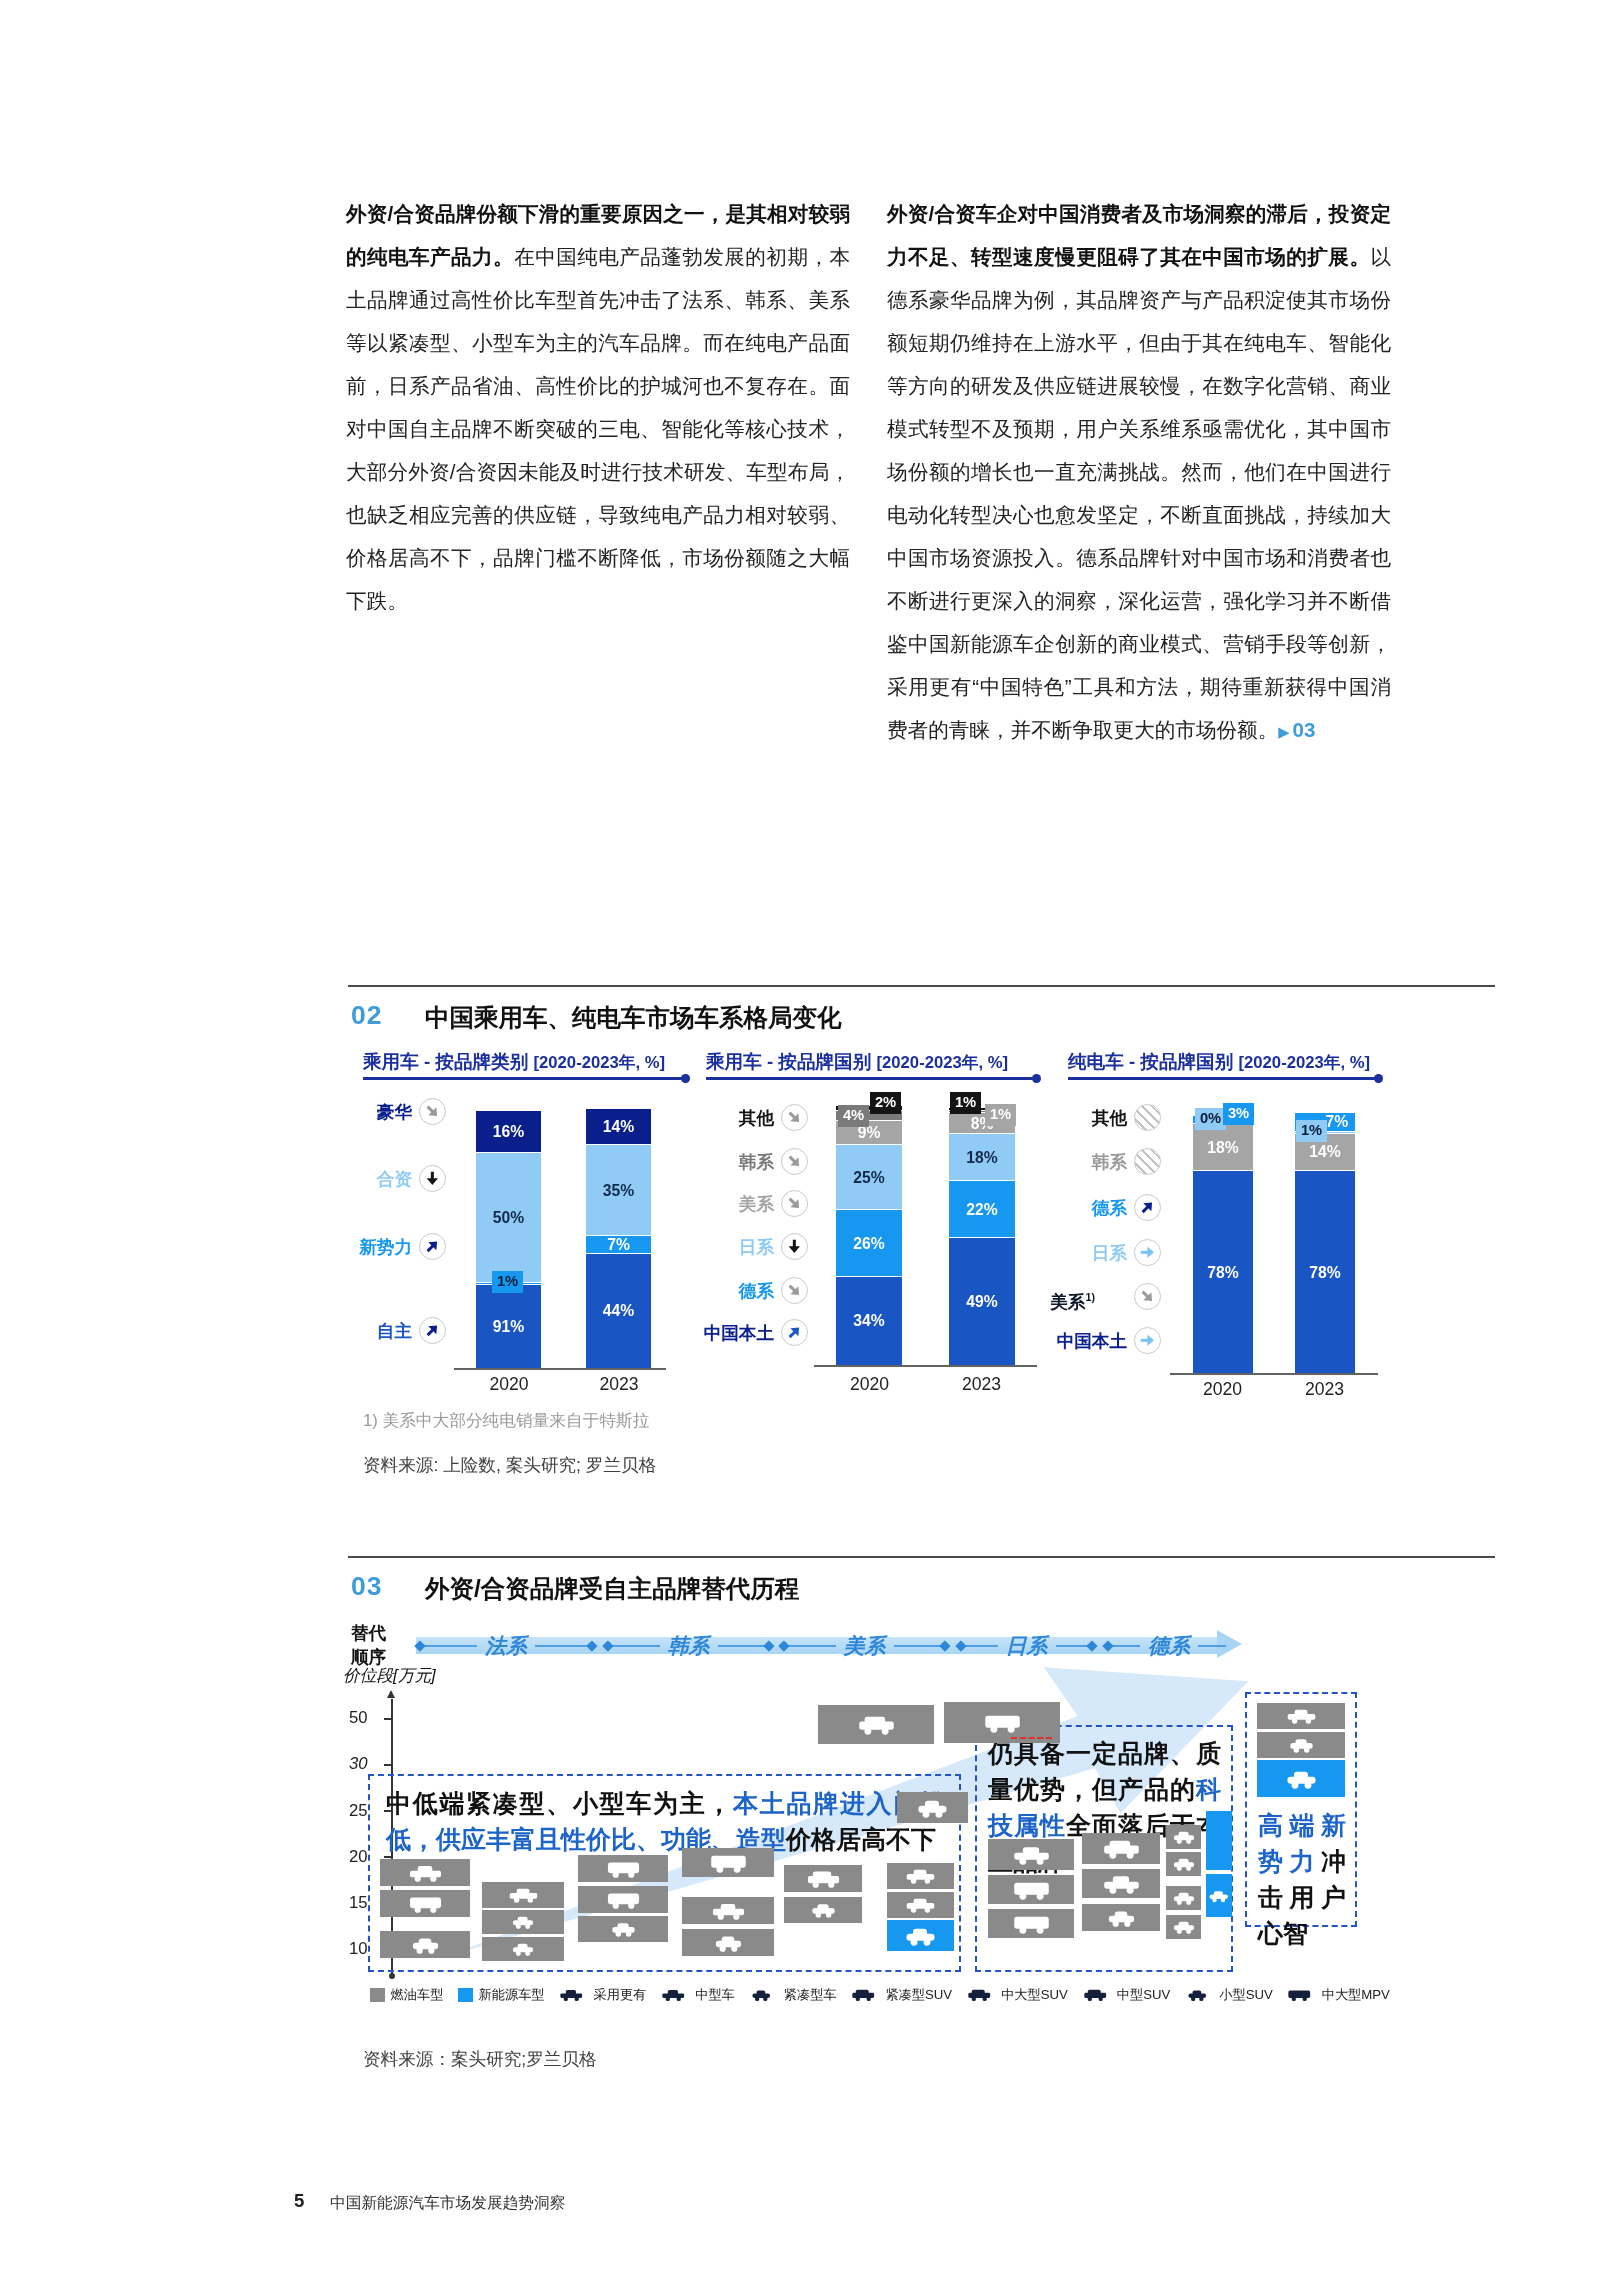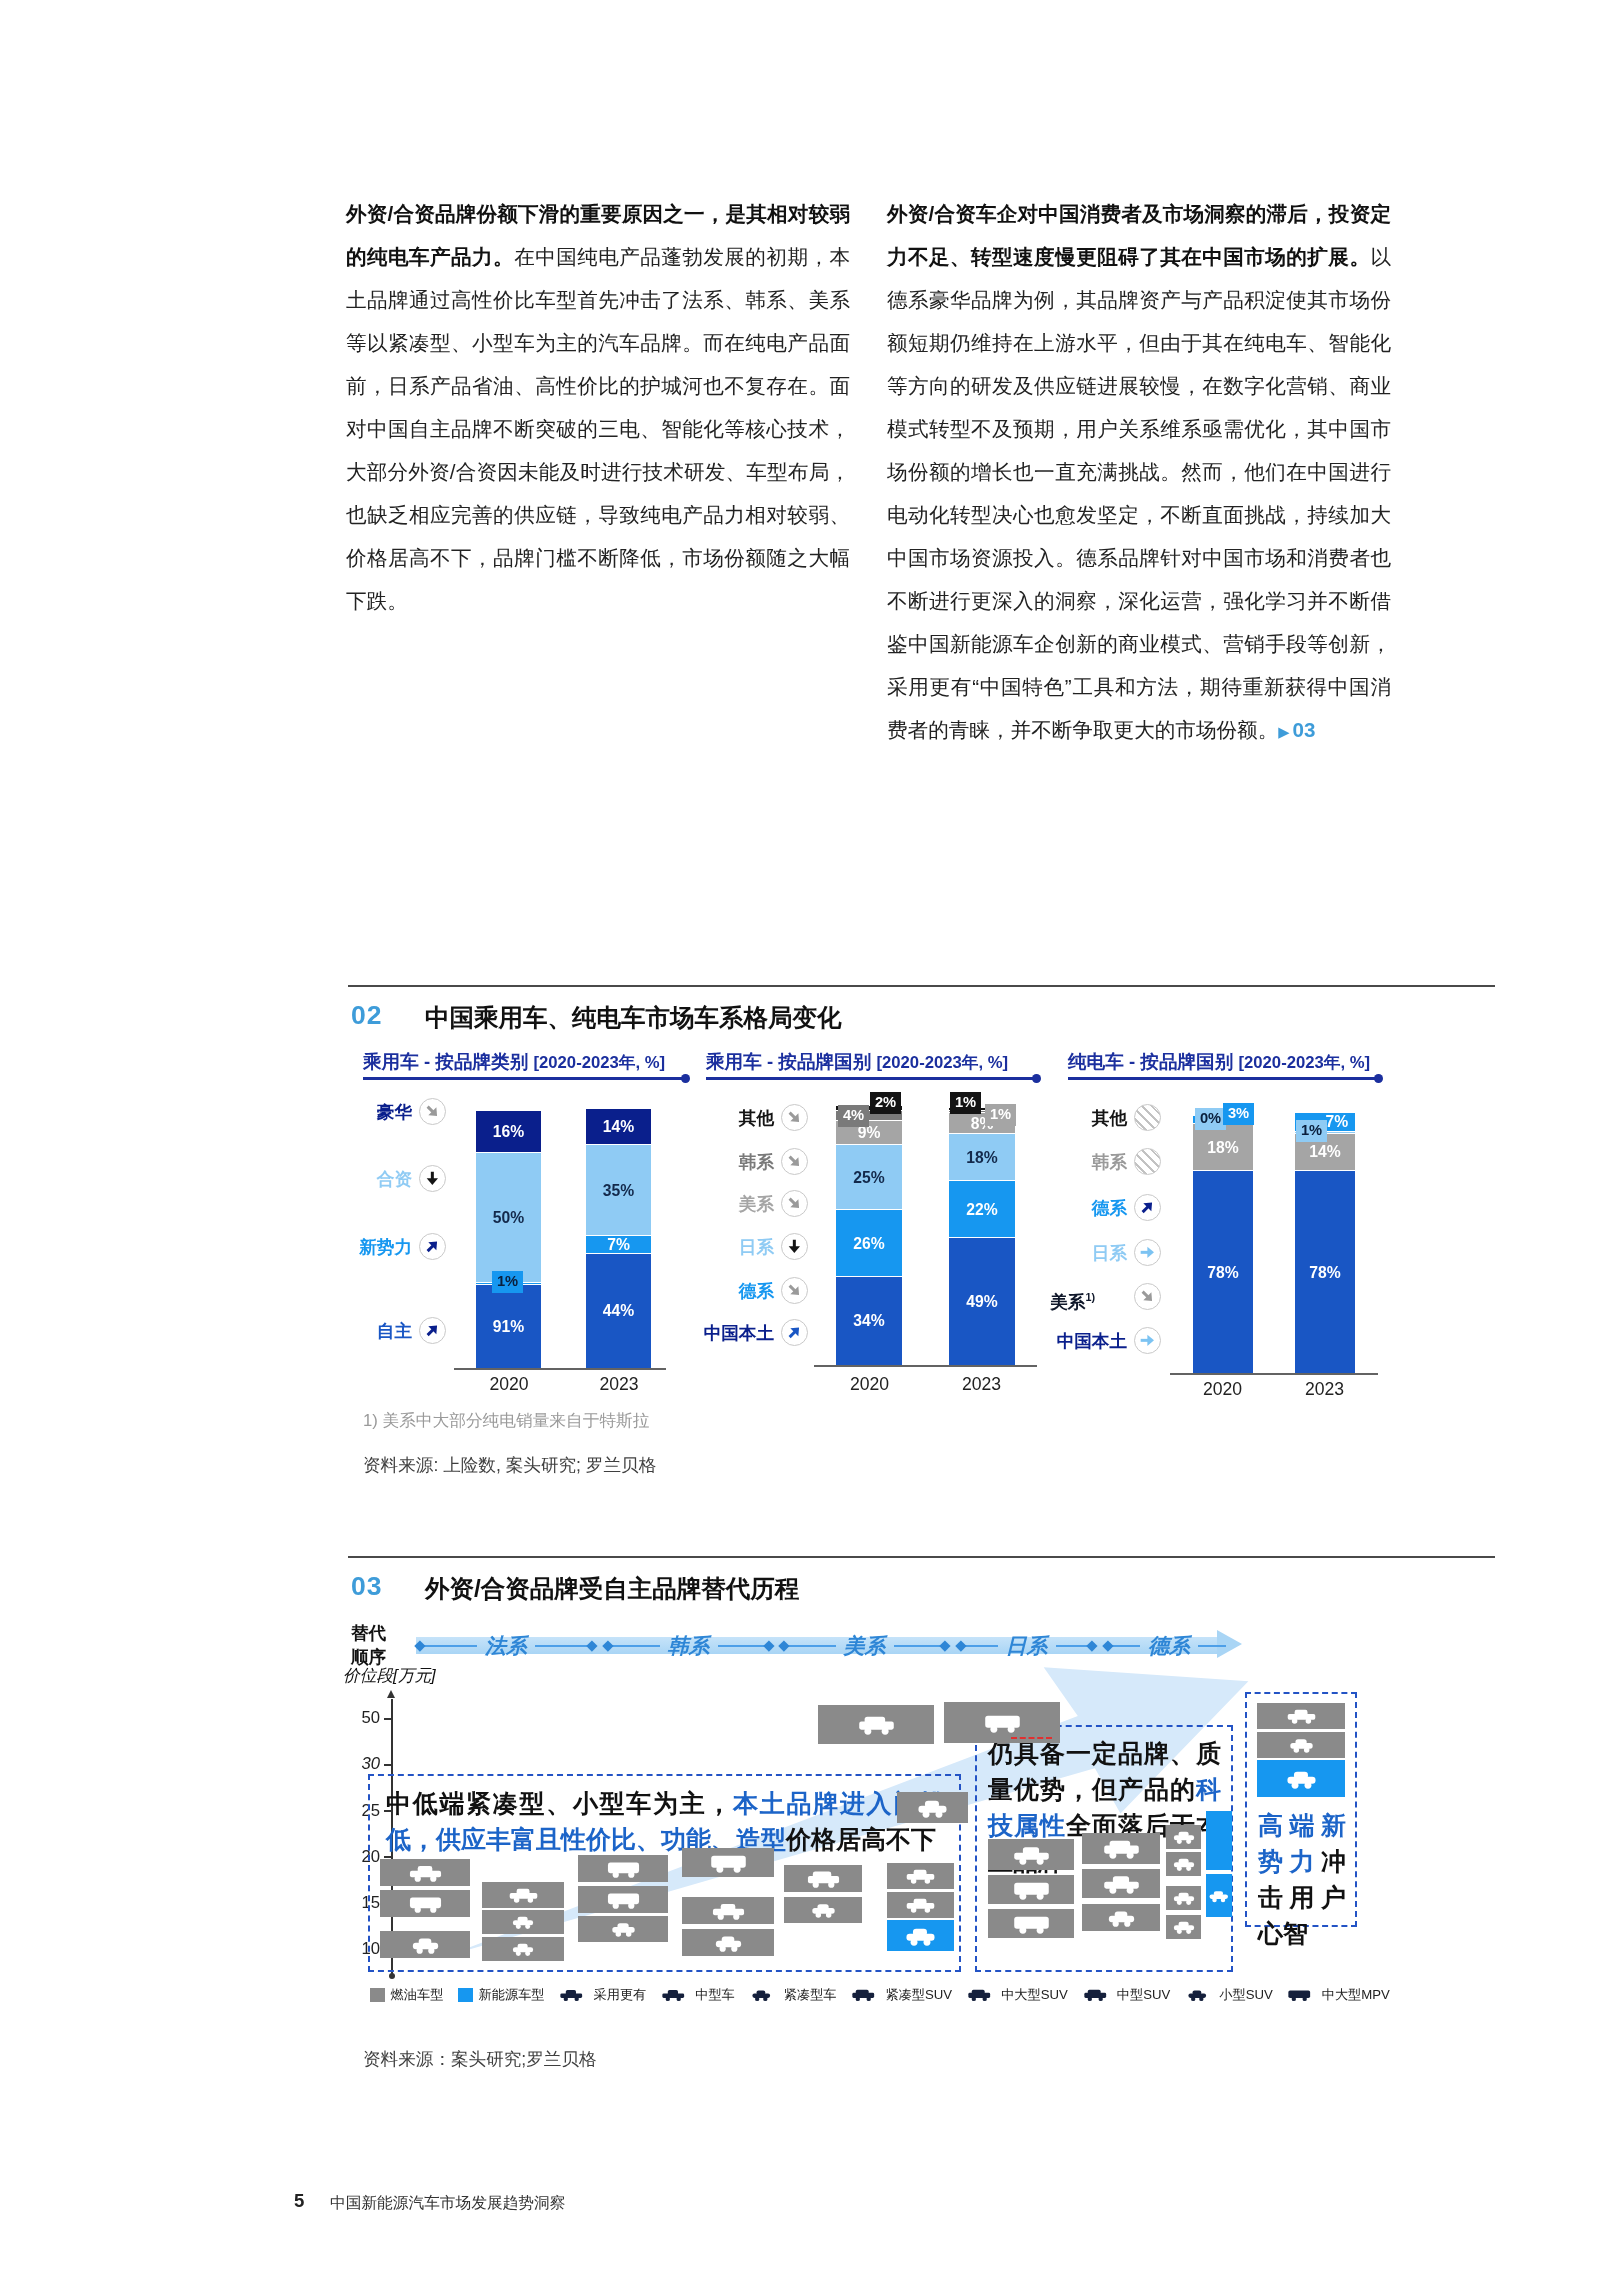--- a/index.html
+++ b/index.html
@@ -31,21 +31,21 @@
   .year{position:absolute;font-size:17.6px;color:#222;text-align:center;font-weight:400}
   .axisline{position:absolute;height:2px;background:#636363}
   .note{position:absolute;font-size:16.7px;color:#9a9a9a}
   .source{position:absolute;font-size:17.6px;color:#3f3f3f}
   
   .axis-label{position:absolute;font-size:17.6px;font-weight:700;color:#111;line-height:23.5px}
   .price-label{position:absolute;font-size:16.7px;font-style:italic;color:#111}
   .yaxis{position:absolute;width:2px;background:#333}
   .yaxis-arrow{position:absolute;width:0;height:0;border-left:4.9px solid transparent;border-right:4.9px solid transparent;border-bottom:8.8px solid #333}
   .yaxis-dot{position:absolute;width:5.9px;height:5.9px;border-radius:50%;background:#333}
-  .tick-label{position:absolute;width:31px;text-align:right;font-size:16.7px;color:#222}
+  .tick-label{position:absolute;width:31px;font-size:16.7px;color:#222}
   .tick-mark{position:absolute;width:8.8px;height:2px;background:#333}
   .seqseg{position:absolute;display:flex;align-items:center;height:23.5px;z-index:3}
   .seqseg .ln{flex:1;height:2px;background:#4D9FE8}
   .seqseg .dia{width:7.8px;height:7.8px;background:#2E86D6;transform:rotate(45deg);flex:0 0 auto}
   .seqseg .lbl{margin:0 8px;font-size:21px;font-weight:700;font-style:italic;color:#2E86D6;white-space:nowrap}
   .bandbar{position:absolute;background:linear-gradient(180deg,#C6E3F9,#A9D5F5);z-index:2}
   .bandhead{position:absolute;width:0;height:0;border-top:14.7px solid transparent;border-bottom:14.7px solid transparent;border-left:25.5px solid #A9D5F5;z-index:2}
   .wedge{position:absolute;background:#D6E9FA;z-index:1;
          clip-path:polygon(3% 96%,77% 27%,73% 13%,97% 17%,82% 55%,79% 42%)}
   .dashbox{position:absolute;border:2.9px dashed #2353C5;box-sizing:border-box;z-index:2;background:transparent}

